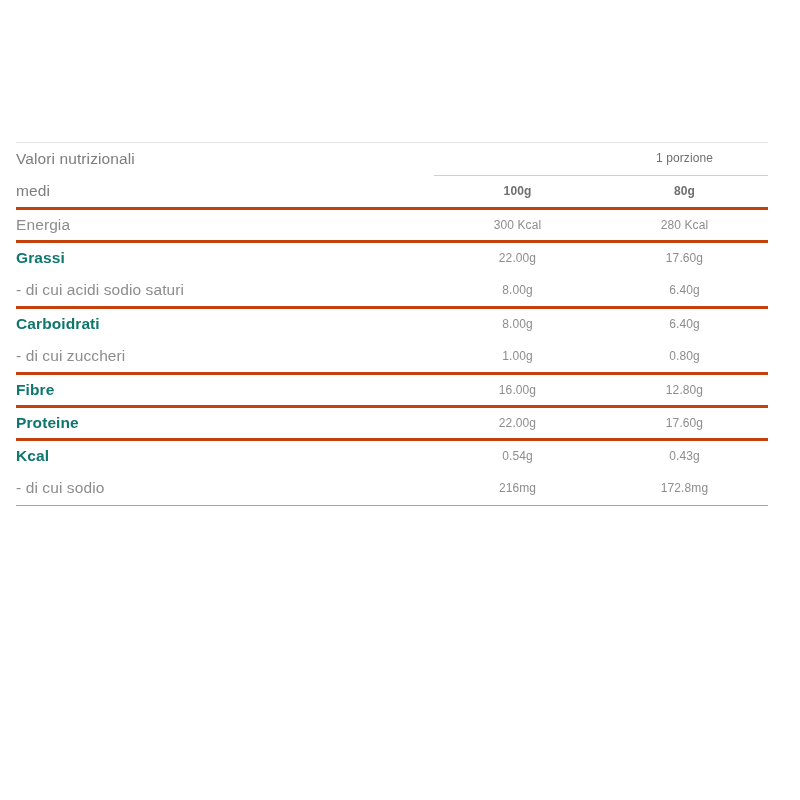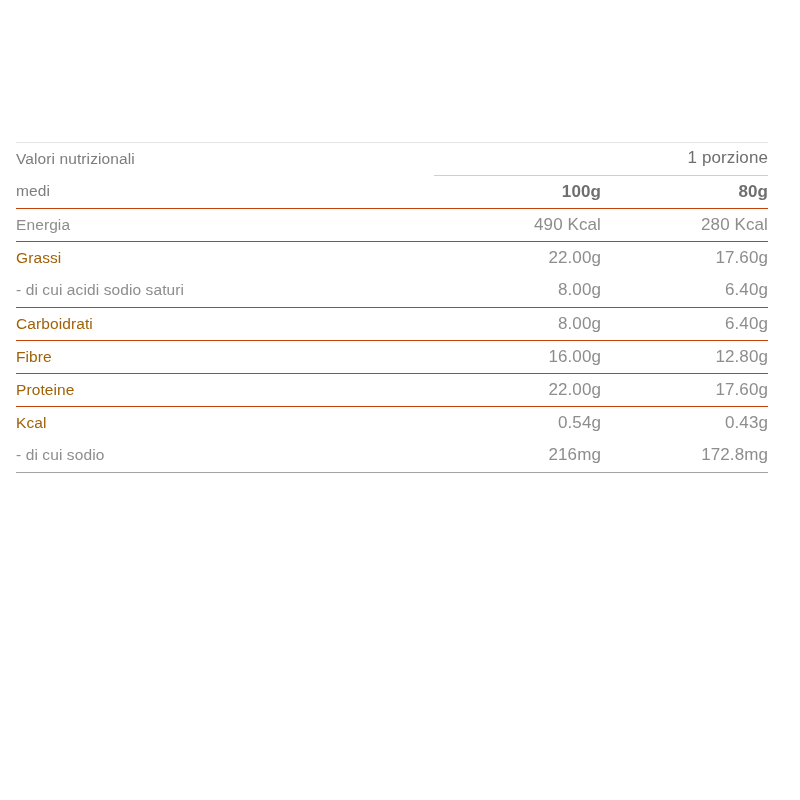--- a/index.html
+++ b/index.html
@@ -40,42 +40,42 @@
   .col-v1 { width: 167px; }
   .col-v2 { width: 167px; }
 
   .cell-label {
     padding-left: 7px;
     font-size: 15.5px;
     color: #8d8d8d;
     letter-spacing: 0.1px;
   }
   .cell-val {
-    text-align: right;
+    text-align: center;
     padding-right: 5px;
-    font-size: 17px;
+    font-size: 12px;
     color: #8d8d8d;
     letter-spacing: 0.1px;
   }
   .row-h { height: 33px; }
 
   
   .hdr-title .cell-label,
   .hdr-title .cell-val,
   .hdr-sub .cell-label,
   .hdr-sub .cell-val {
     color: #7d7d7d;
   }
   .hdr-sub .cell-val { font-weight: bold; color: #6f6f6f;}
   .hdr-title .cell-val { color: #6f6f6f; }
 
-  .bold-label { font-weight: normal; color: #a16207; }
+  .bold-label { font-weight: bold; color: #0f766e; }
 
   
-  .bt-full { border-top: 1px solid #c2410c; }
+  .bt-full { border-top: 3px solid #c2410c; }
   .bt-partial-cell { border-top: 1px solid #cfcfcf; }
   .bb-strong { border-bottom: 1px solid #a3a3a3; }
 
   .top-rule {
     position: absolute;
     left: 16px;
     top: 142px;
     width: 752px;
     height: 1px;
     background: #e4e4e4;
@@ -102,37 +102,42 @@
         </tr>
         <tr class="row-h hdr-sub">
           <td class="cell-label">medi</td>
           <td class="cell-val bt-partial-cell">100g</td>
           <td class="cell-val bt-partial-cell">80g</td>
         </tr>
       </tbody>
       <tbody id="rows-body">
           <tr class="row-h bt-full">
             <td class="cell-label">Energia</td>
-            <td class="cell-val">490 Kcal</td>
+            <td class="cell-val">300 Kcal</td>
             <td class="cell-val">280 Kcal</td>
           </tr>
           <tr class="row-h bt-full">
             <td class="cell-label bold-label">Grassi</td>
             <td class="cell-val">22.00g</td>
             <td class="cell-val">17.60g</td>
           </tr>
           <tr class="row-h">
             <td class="cell-label">- di cui acidi sodio saturi</td>
             <td class="cell-val">8.00g</td>
             <td class="cell-val">6.40g</td>
           </tr>
           <tr class="row-h bt-full">
             <td class="cell-label bold-label">Carboidrati</td>
             <td class="cell-val">8.00g</td>
             <td class="cell-val">6.40g</td>
+          </tr>
+          <tr class="row-h">
+            <td class="cell-label">- di cui zuccheri</td>
+            <td class="cell-val">1.00g</td>
+            <td class="cell-val">0.80g</td>
           </tr>
           <tr class="row-h bt-full">
             <td class="cell-label bold-label">Fibre</td>
             <td class="cell-val">16.00g</td>
             <td class="cell-val">12.80g</td>
           </tr>
           <tr class="row-h bt-full">
             <td class="cell-label bold-label">Proteine</td>
             <td class="cell-val">22.00g</td>
             <td class="cell-val">17.60g</td>

